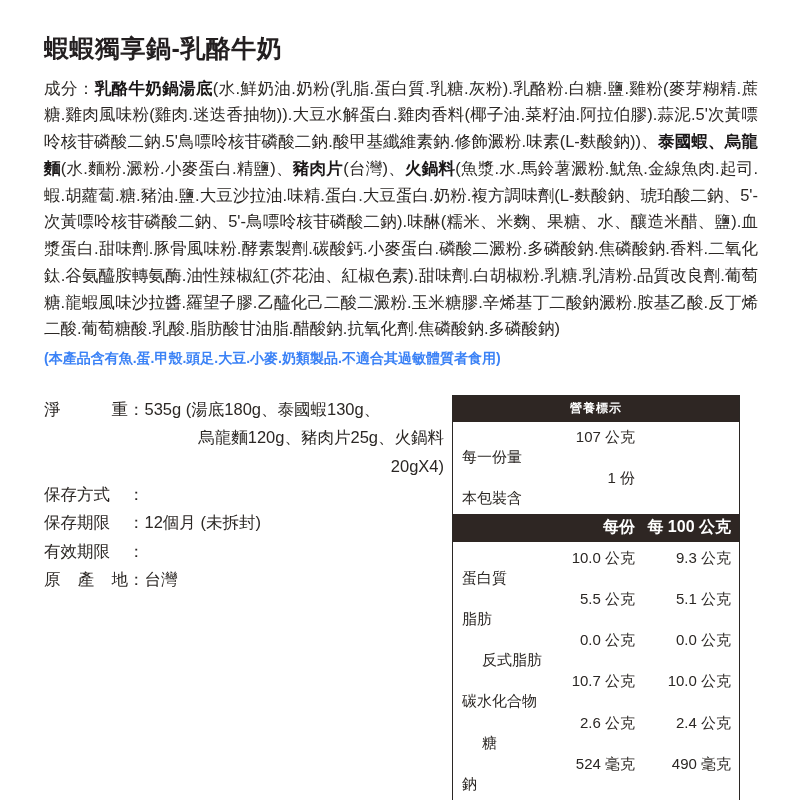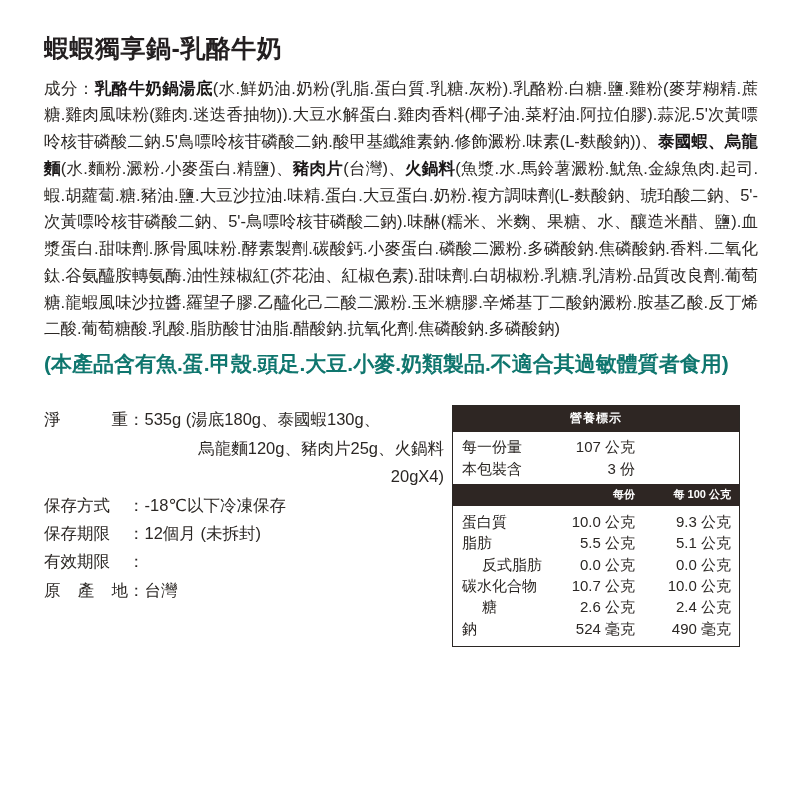--- a/index.html
+++ b/index.html
@@ -19,22 +19,22 @@
 
   .ingredients{
     font-size:16.5px;line-height:1.62;
     text-align:justify;text-justify:inter-character;
     margin:0;color:#2b2724;
     word-break:break-all;
   }
   .ingredients b{font-weight:700;color:#1a1718;}
 
   .allergen{
-    font-size:21px;font-weight:700;line-height:1.5;
-    margin:6px 0 16px 0;color:#0f766e;
+    font-size:14px;font-weight:700;line-height:1.5;
+    margin:6px 0 16px 0;color:#3b82f6;
   }
 
   .lower{
     display:flex;align-items:flex-start;
     margin-top:26px;
   }
   .info{
     width:400px;flex:0 0 400px;
     font-size:16.5px;line-height:1.72;color:#2b2724;
   }
@@ -58,29 +58,29 @@
     box-sizing:border-box;
   }
   .nutri .band{
     background:#2e2623;color:#ffffff;
     font-weight:700;text-align:center;
     padding:4px 0 5px 0;font-size:12px;
     letter-spacing:1px;
   }
   .nutri .band2{
     background:#2e2623;color:#ffffff;font-weight:700;
-    display:flex;padding:3px 8px 4px 0;font-size:11px;
+    display:flex;padding:3px 8px 4px 0;font-size:16px;
   }
   .nutri .band2 .sp{flex:1 1 auto;}
   .nutri .band2 .c1{width:74px;text-align:right;}
   .nutri .band2 .c2{width:96px;text-align:right;}
 
   .nutri .sect{padding:4px 8px 5px 9px;}
   .nutri .line{display:flex;line-height:1.42;}
-  .nutri .name{flex:1 1 auto;text-align:left;white-space:nowrap;}
+  .nutri .name{flex:1 1 auto;text-align:left;white-space:nowrap;margin-top:20px;}
   .nutri .name.ind{padding-left:20px;}
   .nutri .v1{width:74px;text-align:right;white-space:nowrap;}
   .nutri .v2{width:96px;text-align:right;white-space:nowrap;}
   .nutri .sect.body{padding-top:5px;padding-bottom:7px;}
 </style>
 </head>
 <body>
 
 <div class="page">
 
@@ -101,21 +101,20 @@
         </span>
         <span class="sep">：</span>
         <span class="val">535g (湯底180g、泰國蝦130g、</span>
       </div>
       <div class="cont">烏龍麵120g、豬肉片25g、火鍋料</div>
       <div class="cont">20gX4)</div>
 
       <div class="row">
         <span class="lbl">保存方式</span>
         <span class="sep">：</span>
-        <span class="val">-18℃以下冷凍保存</span>
       </div>
 
       <div class="row">
         <span class="lbl">保存期限</span>
         <span class="sep">：</span>
         <span class="val">12個月 (未拆封)</span>
       </div>
 
       <div class="row">
         <span class="lbl">有效期限</span>
@@ -140,21 +139,21 @@
         <div class="band">營養標示</div>
 
         <div class="sect">
           <div class="line">
             <span class="name">每一份量</span>
             <span class="v1">107 公克</span>
             <span class="v2"></span>
           </div>
           <div class="line">
             <span class="name">本包裝含</span>
-            <span class="v1">3 份</span>
+            <span class="v1">1 份</span>
             <span class="v2"></span>
           </div>
         </div>
 
         <div class="band2">
           <span class="sp"></span>
           <span class="c1">每份</span>
           <span class="c2">每 100 公克</span>
         </div>
 

